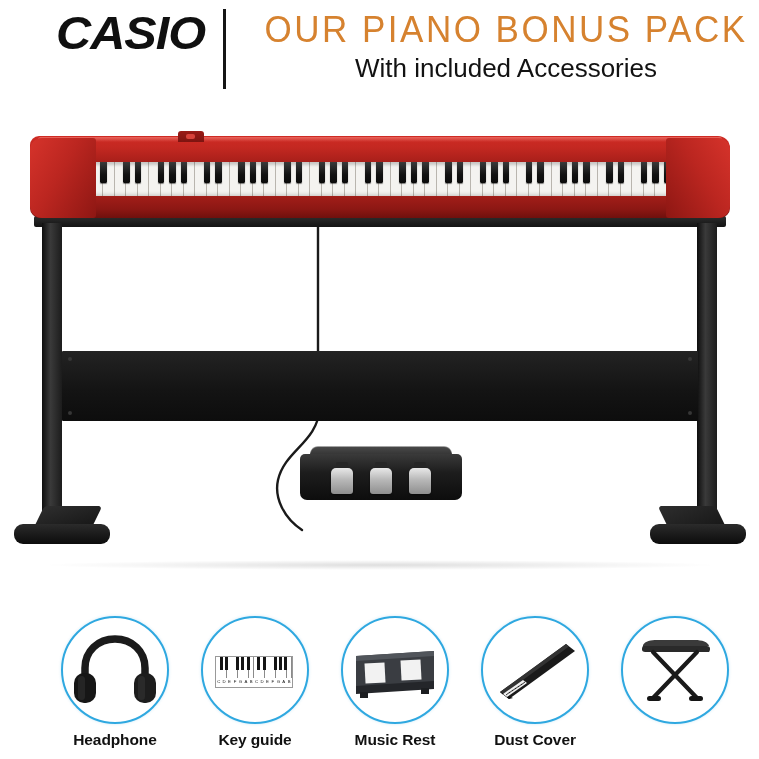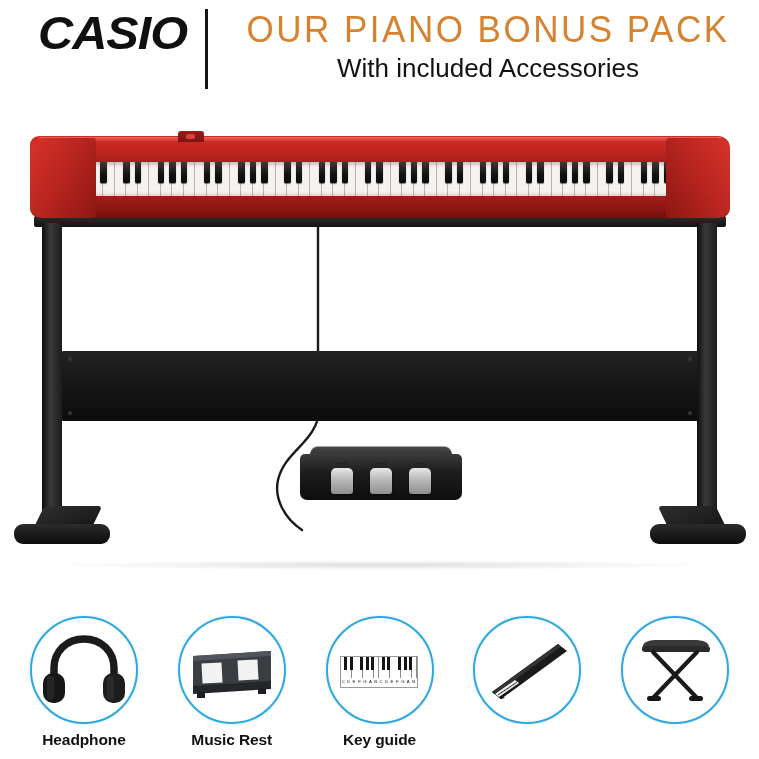--- a/index.html
+++ b/index.html
@@ -5,21 +5,21 @@
   html,body{margin:0;padding:0;}
   body{
     width:759px;height:759px;overflow:hidden;
     background:#ffffff;
     font-family:"Liberation Sans", sans-serif;
     -webkit-font-smoothing:antialiased;
   }
   .page{position:relative;width:759px;height:759px;background:#fff;}
 
   
-  .header{position:absolute;left:0;top:0;width:658px;height:108px;}
+  .header{position:absolute;left:18px;top:0;width:658px;height:108px;}
   .brand-block{position:absolute;left:14px;top:8px;width:186px;text-align:center;}
   .brand-logo{
     font-family:"Liberation Sans", sans-serif;
     font-weight:bold;font-style:italic;
     font-size:46px;line-height:50px;letter-spacing:-1px;
     color:#101010;
     transform:scaleX(1.06);
     transform-origin:left center;
   }
   .brand-model{
@@ -182,21 +182,21 @@
   }
 
   
   .acc-title{
     position:absolute;left:0;top:578px;width:759px;text-align:center;
     font-size:25px;line-height:30px;color:#111;font-weight:500;
     letter-spacing:0px;
   }
   .acc-row{
     position:absolute;left:0;top:616px;width:759px;height:130px;
-    display:flex;justify-content:space-between;padding:0 14px;box-sizing:border-box;
+    display:flex;justify-content:flex-end;padding:0 14px;box-sizing:border-box;
   }
   .acc-item{width:140px;text-align:center;}
   .acc-circle{
     width:104px;height:104px;margin:0 auto;border-radius:50%;
     border:2.5px solid #2fa8e0;
     position:relative;background:#fff;
     box-shadow:0 0 3px rgba(47,168,224,.25);
   }
   .acc-label{
     margin-top:6px;font-size:15.5px;line-height:19px;color:#111;font-weight:bold;
@@ -341,35 +341,20 @@
           <rect x="71" y="55" width="22" height="30" rx="10" fill="#1d1d1d"></rect>
           <rect x="15" y="58" width="7" height="24" rx="3.5" fill="#2c2c2c" opacity=".7"></rect>
           <rect x="75" y="58" width="7" height="24" rx="3.5" fill="#313131" opacity=".7"></rect>
         </svg>
       </div>
       <div class="acc-label">Headphone</div>
     </div>
 
     <div class="acc-item">
       <div class="acc-circle">
-        <svg class="acc-art" viewBox="0 0 104 104">
-          <path d="M13,38 L91,33 L91,67 L13,72 Z" fill="#3a3d42"></path>
-          <path d="M13,38 L91,33 L91,38 L13,43 Z" fill="#51555b"></path>
-          <rect x="22" y="45" width="20" height="20" fill="#f2f2f2" transform="rotate(-3 32 55)"></rect>
-          <rect x="58" y="42" width="20" height="20" fill="#f2f2f2" transform="rotate(-3 68 52)"></rect>
-          <path d="M13,68 L91,63 L91,71 L13,76 Z" fill="#24262a"></path>
-          <rect x="17" y="74" width="8" height="6" fill="#1c1e21"></rect>
-          <rect x="78" y="70" width="8" height="6" fill="#1c1e21"></rect>
-        </svg>
-      </div>
-      <div class="acc-label">Music Rest</div>
-    </div>
-
-    <div class="acc-item">
-      <div class="acc-circle">
         <div class="kg">
           <div class="kg-keys"></div>
           <div class="kg-bk" style="left:3.6px;"></div>
           <div class="kg-bk" style="left:9.0px;"></div>
           <div class="kg-bk" style="left:19.8px;"></div>
           <div class="kg-bk" style="left:25.2px;"></div>
           <div class="kg-bk" style="left:30.6px;"></div>
           <div class="kg-bk" style="left:41.4px;"></div>
           <div class="kg-bk" style="left:46.8px;"></div>
           <div class="kg-bk" style="left:57.6px;"></div>
@@ -392,34 +377,50 @@
               <span>B</span>
             </div>
         </div>
       </div>
       <div class="acc-label">Key guide</div>
     </div>
 
     <div class="acc-item">
       <div class="acc-circle">
         <svg class="acc-art" viewBox="0 0 104 104">
+          <path d="M13,38 L91,33 L91,67 L13,72 Z" fill="#3a3d42"></path>
+          <path d="M13,38 L91,33 L91,38 L13,43 Z" fill="#51555b"></path>
+          <rect x="22" y="45" width="20" height="20" fill="#f2f2f2" transform="rotate(-3 32 55)"></rect>
+          <rect x="58" y="42" width="20" height="20" fill="#f2f2f2" transform="rotate(-3 68 52)"></rect>
+          <path d="M13,68 L91,63 L91,71 L13,76 Z" fill="#24262a"></path>
+          <rect x="17" y="74" width="8" height="6" fill="#1c1e21"></rect>
+          <rect x="78" y="70" width="8" height="6" fill="#1c1e21"></rect>
+        </svg>
+      </div>
+      <div class="acc-label">Music Rest</div>
+    </div>
+
+    <div class="acc-item">
+      <div class="acc-circle">
+        <svg class="acc-art" viewBox="0 0 104 104">
           <path d="M17,74 L83,26 L92,33 L26,81 Z" fill="#1a1a1a"></path>
           <path d="M17,74 L83,26 L86,28.5 L20,76.5 Z" fill="#333"></path>
           <path d="M17,74 L30,80 L26,81 Z" fill="#0d0d0d"></path>
           <path d="M20,76 L40,62 L44,65 L24,79 Z" fill="#f0f0f0"></path>
           <g stroke="#1c1c1c" stroke-width="0.9">
             <line x1="23" y1="77" x2="27" y2="74"></line>
             <line x1="26" y1="75" x2="30" y2="72"></line>
             <line x1="29" y1="73" x2="33" y2="70"></line>
             <line x1="32" y1="71" x2="36" y2="68"></line>
             <line x1="35" y1="69" x2="39" y2="66"></line>
             <line x1="38" y1="67" x2="42" y2="64"></line>
           </g>
         </svg>
       </div>
+      <div class="acc-label">Dust Cover</div>
     </div>
 
     <div class="acc-item">
       <div class="acc-circle">
         <svg class="acc-art" viewBox="0 0 104 104">
           <path d="M20,28 L84,28 C87,28 88,31 86,34 L22,34 C19,34 18,31 20,28 Z" fill="#2a2a2a"></path>
           <path d="M20,27 C22,23 28,22 34,22 L72,22 C79,22 85,24 86,28 L20,28 Z" fill="#3a3a3a"></path>
           <g stroke="#1a1a1a" stroke-width="4.2" fill="none" stroke-linecap="round">
             <line x1="30" y1="34" x2="74" y2="80"></line>
             <line x1="74" y1="34" x2="30" y2="80"></line>

